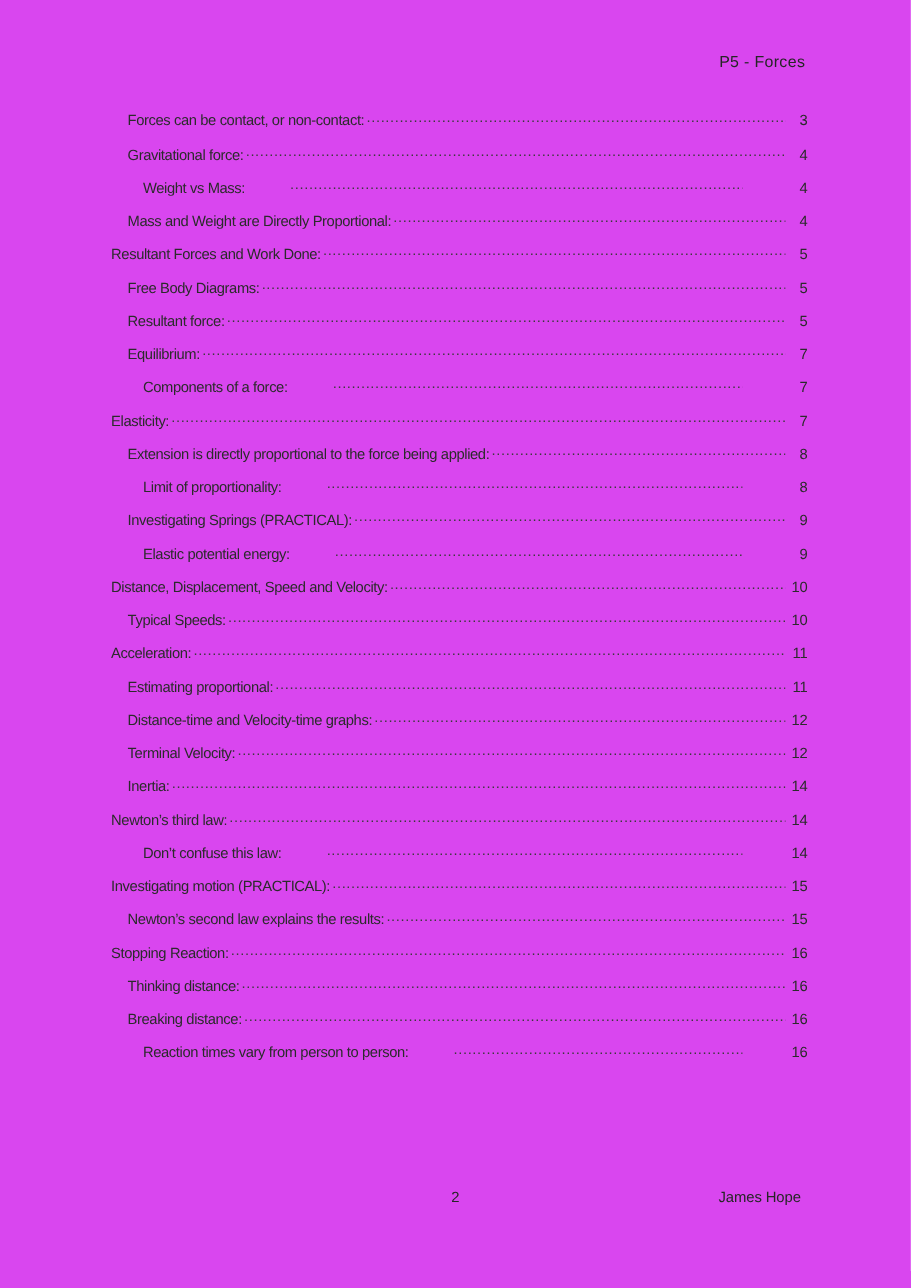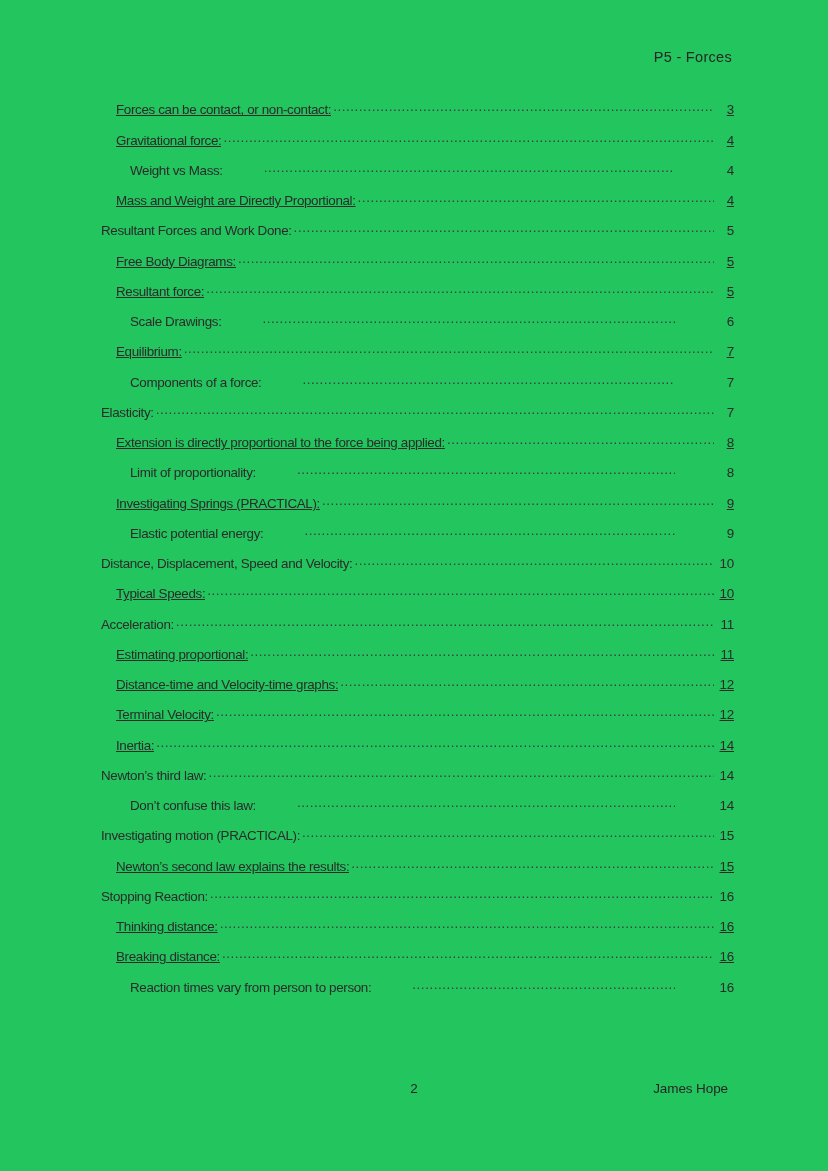--- a/index.html
+++ b/index.html
@@ -12,21 +12,21 @@
     height: 1171px;
     position: relative;
     font-family: "Liberation Sans", sans-serif;
     color: #2b2b2b;
     overflow: hidden;
   }
 
   .page {
     position: absolute;
     inset: 0;
-    background: #22c55e;
+    background: #d946ef;
   }
 
   
   .doc-header {
     position: absolute;
     top: 49px;
     left: 0;
     right: 96px;
     text-align: right;
     font-size: 14.5px;
@@ -46,21 +46,21 @@
     display: flex;
     align-items: baseline;
     height: 30.25px;
     font-size: 13.4px;
     letter-spacing: -0.35px;
     color: #2b2b2b;
     white-space: nowrap;
   }
 
   .toc-entry.lvl1 { padding-left: 0px; }
-  .toc-entry.lvl2 { padding-left: 15px; text-decoration: underline; }
+  .toc-entry.lvl2 { padding-left: 15px; }
   .toc-entry.lvl3 { padding-left: 29px; gap: 39px; }
 
   .toc-title {
     flex: 0 1 auto;
     overflow: hidden;
   }
 
   .toc-leader {
     flex: 1 1 auto;
     min-width: 6px;
@@ -153,25 +153,20 @@
       <div class="toc-entry lvl2">
         <span class="toc-title">Free Body Diagrams:</span>
         <span class="toc-leader"></span>
         <span class="toc-page">5</span>
       </div>
       <div class="toc-entry lvl2">
         <span class="toc-title">Resultant force:</span>
         <span class="toc-leader"></span>
         <span class="toc-page">5</span>
       </div>
-      <div class="toc-entry lvl3">
-        <span class="toc-title">Scale Drawings:</span>
-        <span class="toc-leader"></span>
-        <span class="toc-page">6</span>
-      </div>
       <div class="toc-entry lvl2">
         <span class="toc-title">Equilibrium:</span>
         <span class="toc-leader"></span>
         <span class="toc-page">7</span>
       </div>
       <div class="toc-entry lvl3">
         <span class="toc-title">Components of a force:</span>
         <span class="toc-leader"></span>
         <span class="toc-page">7</span>
       </div>

